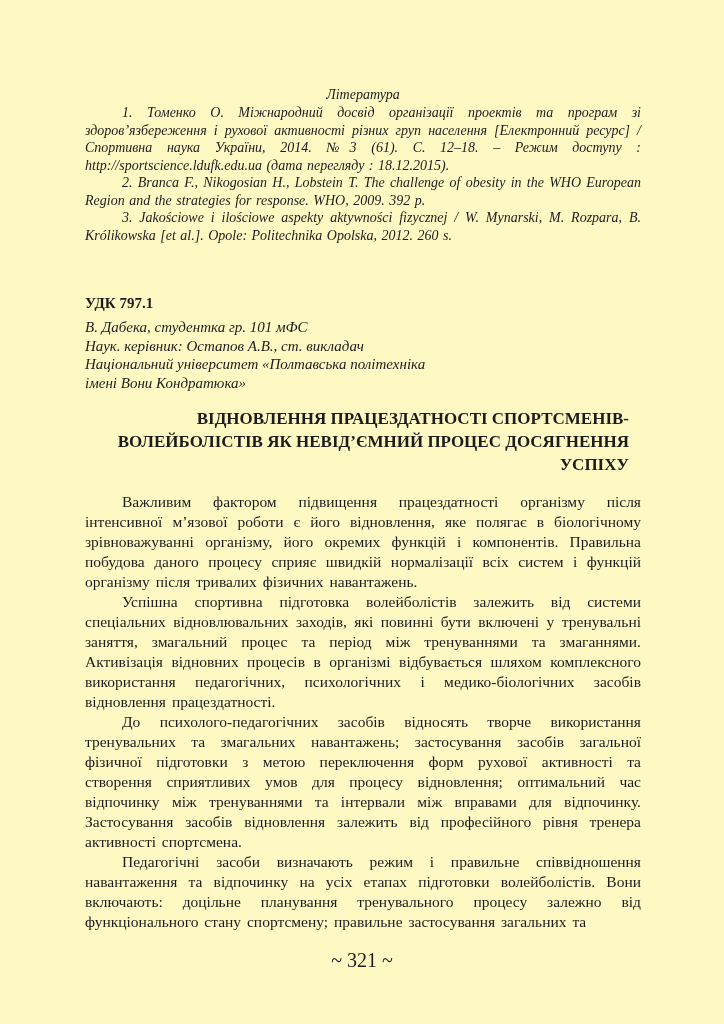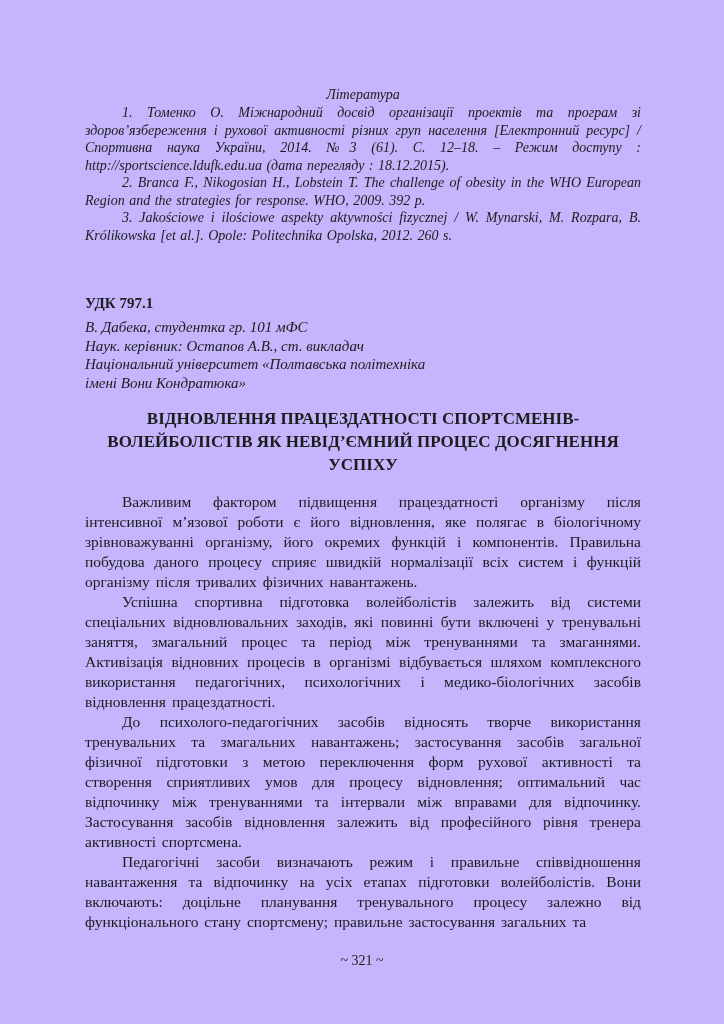--- a/index.html
+++ b/index.html
@@ -6,21 +6,21 @@
   html, body {
     margin: 0;
     padding: 0;
     background: #e8e8e8;
   }
   .page {
     position: relative;
     width: 724px;
     height: 1024px;
     margin: 0 auto;
-    background: #c4b5fd;
+    background: #fef9c3;
     color: #1c1c1c;
     font-family: "Liberation Serif", "DejaVu Serif", serif;
     overflow: hidden;
   }
   .content {
     position: absolute;
     left: 85px;
     top: 86px;
     width: 556px;
   }
@@ -49,21 +49,21 @@
   .byline {
     margin-top: 6px;
     text-align: left;
     font-style: italic;
     font-size: 15px;
     line-height: 18.5px;
   }
   .title {
     margin: 15px auto 0 auto;
     max-width: 532px;
-    text-align: center;
+    text-align: right;
     font-weight: bold;
     font-size: 17px;
     line-height: 23px;
   }
   .body-text {
     margin-top: 16px;
   }
   .body-text p {
     margin: 0;
     font-size: 15.5px;
@@ -71,21 +71,21 @@
     text-align: justify;
     text-indent: 37px;
     word-spacing: 2px;
   }
   .page-number {
     position: absolute;
     left: 0;
     right: 0;
     top: 951px;
     text-align: center;
-    font-size: 14px;
+    font-size: 20px;
     line-height: 19px;
   }
 </style>
 </head>
 <body>
 
 <div class="page">
   <div class="content">
 
     <div class="ref-heading">Література</div>

